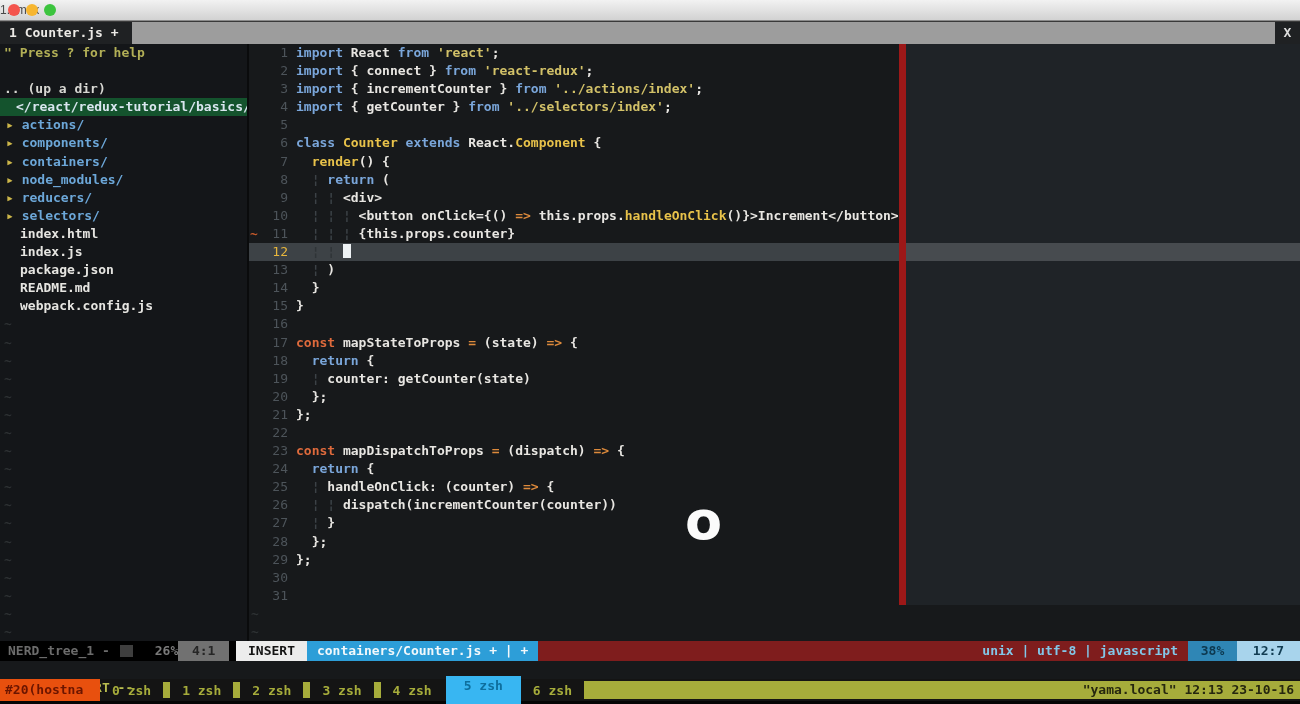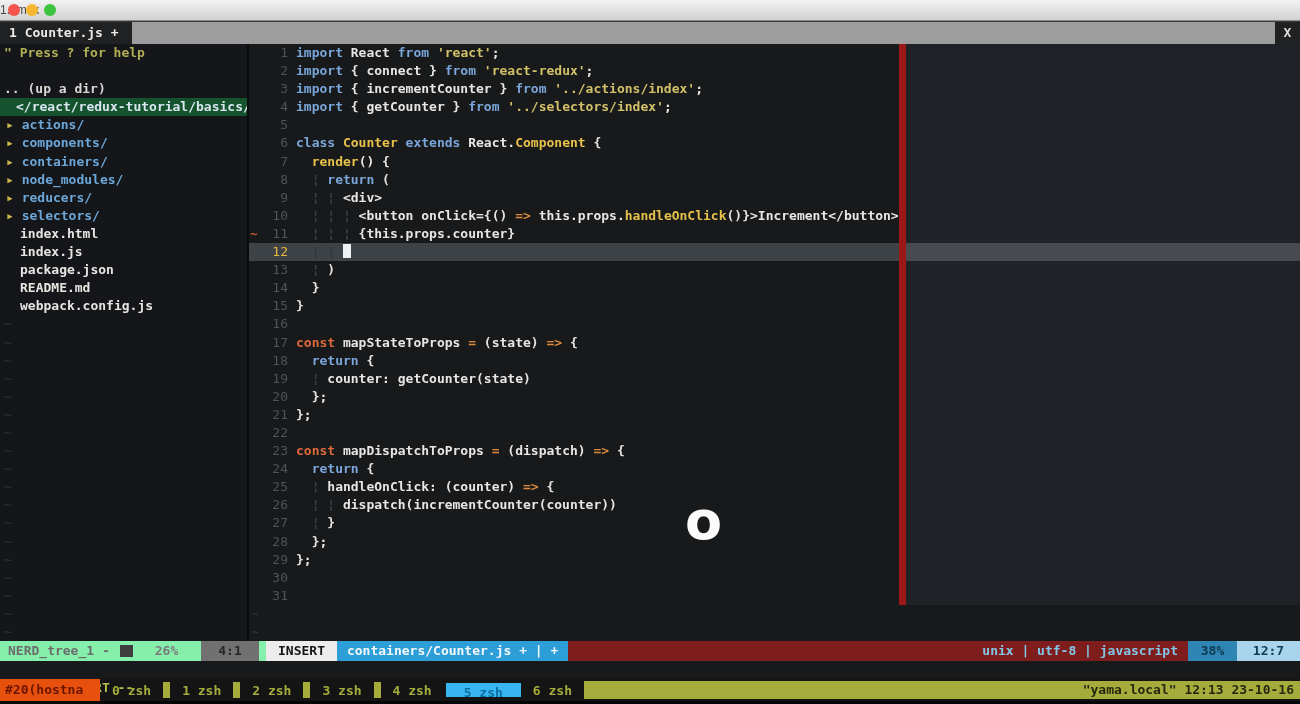--- a/index.html
+++ b/index.html
@@ -46,42 +46,42 @@
   .sg-kw{color:#7aa6da}.sg-st{color:#d2c168}.sg-fn{color:#e8c24a}
   .sg-op{color:#dd8a3c}.sg-cs{color:#de6a3c}.sg-id{color:#e8e6e2}.sg-gd{color:#3c4247}
   .c-row.cursor .sg-gd{color:#2f3437}
   .cursor-block{display:inline-block;width:8px;height:14px;background:#eef2f4;vertical-align:-2px}
   .c-tilde{color:#2e3234;padding-left:2px}
   .sign{position:absolute;left:1px;top:181px;height:18.1px;line-height:18.1px;color:#c85a2a;font-weight:bold;font-size:13px;z-index:6}
   .key-overlay{position:absolute;left:436px;top:450px;font-family:"DejaVu Sans",sans-serif;font-size:54px;font-weight:bold;color:#fbfbfb;z-index:10;line-height:1}
 
   
   .statusline{height:20px;display:flex;font-size:13px;font-weight:bold;line-height:20px;white-space:pre}
-  .sl-left{width:266px;flex:none;background:#86efac;display:flex;align-items:center}
+  .sl-left{width:236px;flex:none;background:#000000;display:flex;align-items:center}
   .sl-name{color:#6c6c6c;padding-left:8px}
   .sl-block{width:13px;height:12px;background:#3e3e3e;margin-left:10px;flex:none}
   .sl-pct{color:#7a7a7a;margin-left:22px}
   .sl-pos{background:#717171;color:#262626;width:58px;text-align:center;margin-left:auto;margin-right:7px;height:20px}
   .sl-right{flex:1;background:#7f1d1d;display:flex}
   .sl-mode{background:#ececec;color:#141414;padding:0 12px}
   .sl-file{background:#2d9ed8;color:#f2f8fb;padding:0 10px}
   .sl-info{margin-left:auto;color:#82c7e8;padding-right:10px}
   .sl-pct2{background:#2f86b5;color:#0d3950;width:49px;text-align:center}
   .sl-pos2{background:#a8d4ec;color:#113c52;width:63px;text-align:center}
 
   
   .cmdline{height:18px;line-height:18px;font-size:13px;font-weight:bold;color:#b9bd4f;padding-left:8px;background:#17191b;white-space:pre}
 
   
   .tmuxbar{height:22px;background:#141414;display:flex;align-items:center;font-size:13px;font-weight:bold;white-space:pre}
   .tx-session{background:#e8500e;color:#6b1500;height:22px;line-height:22px;width:100px;padding-left:5px;flex:none;overflow:hidden}
   .tx-wins{display:flex;align-items:flex-end}
   .tx-win{color:#a6ac3b;margin-left:12px}
   .tx-sep{width:7px;height:16px;background:#a6ac3b;margin-left:12px;flex:none}
-  .tx-cur{background:#38b6f2;color:#0e6f9e;height:14px;line-height:20px;margin-left:14px;padding:0 18px}
+  .tx-cur{background:#38b6f2;color:#0e6f9e;height:28px;line-height:20px;margin-left:14px;padding:0 18px}
   .tx-after{color:#a6ac3b;margin-left:12px}
   .tx-bar{flex:1;background:#a6ac3b;height:18px;line-height:18px;margin-left:12px;color:#26270f;text-align:right;padding-right:6px}
   .bottom{height:3px;background:#050505}
 </style>
 </head>
 <body>
 
 <div class="screen">
 
   <div class="titlebar">

